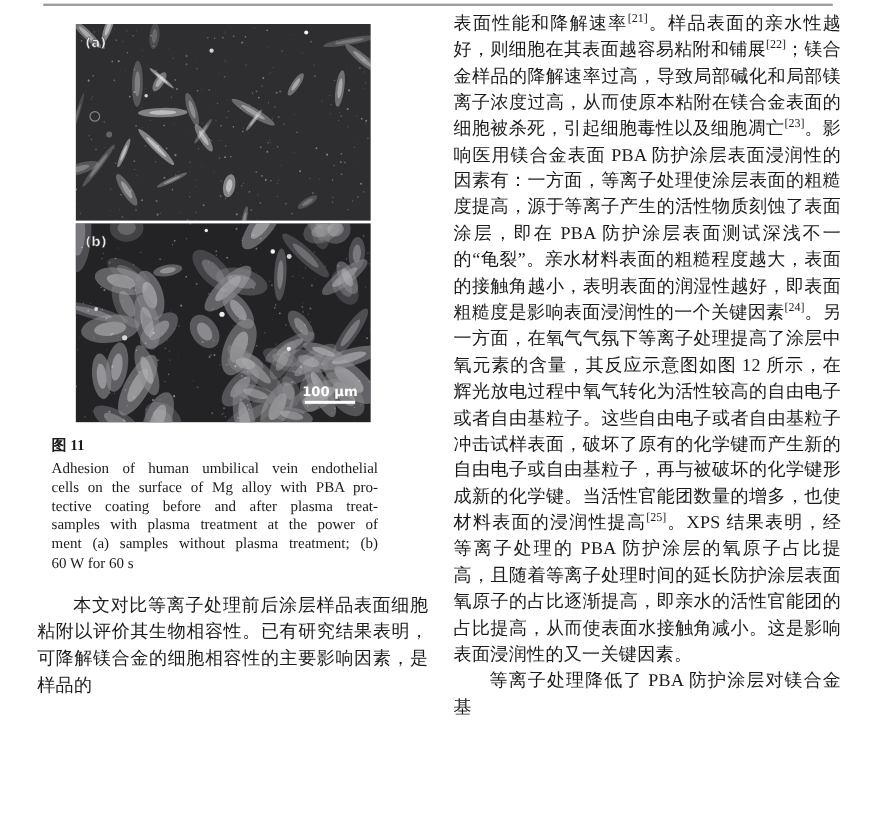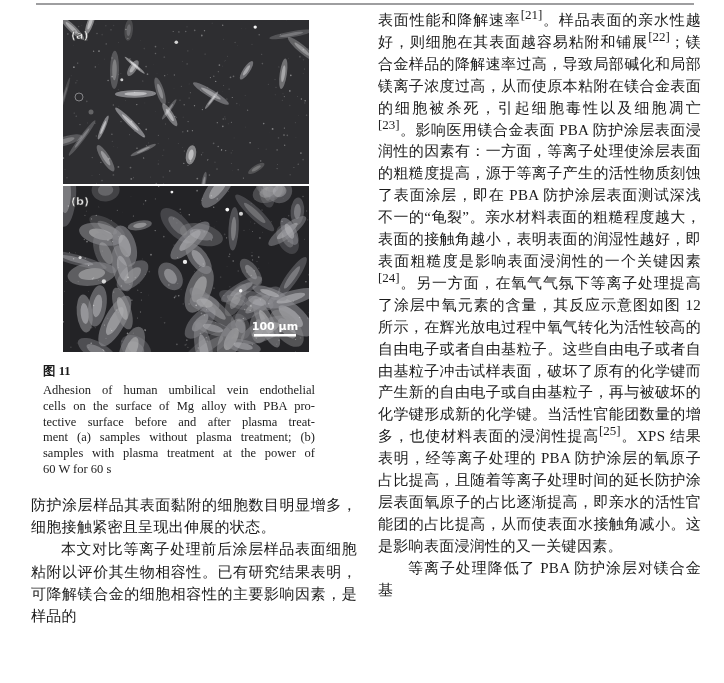--- a/index.html
+++ b/index.html
@@ -34,21 +34,21 @@
 
   .body-text{font-size:15px;line-height:22.3px;text-align:justify;letter-spacing:0.3px;}
   .col-left .body-text{margin-top:16px;}
   .para-ind{text-indent:2em;}
   .section-heading{font-size:16px;font-weight:bold;margin:15px 0 12px 0;letter-spacing:0.5px;}
 
   
   .col-right{position:absolute;left:378px;top:10px;width:323px;
     font-size:15px;line-height:21.9px;text-align:justify;letter-spacing:0.3px;}
 
-  sup{font-size:13px;line-height:0;vertical-align:super;letter-spacing:0;}
+  sup{font-size:10px;line-height:0;vertical-align:super;letter-spacing:0;}
 </style>
 </head>
 <body>
 
 <div class="top-rule"></div>
 
 <div class="col-left">
 
   <div class="figure">
     <svg width="246" height="164" viewBox="0 0 246 164">
@@ -889,30 +889,29 @@
   </div>
 
   <div class="caption">
     <div class="cap-row cap-zh">
       <span class="cap-label">图 11</span>
     </div>
     <div class="cap-row cap-en">
       <span class="cap-en-lines">
         <div>Adhesion of human umbilical vein endothelial</div>
         <div>cells on the surface of Mg alloy with PBA pro-</div>
-        <div>tective surface before and after plasma treat-</div>
+        <div>tective coating before and after plasma treat-</div>
+        <div>samples with plasma treatment at the power of</div>
         <div>ment (a) samples without plasma treatment; (b)</div>
-        <div>samples with plasma treatment at the power of</div>
         <div>60 W for 60 s</div>
       </span>
     </div>
   </div>
 
   <div class="body-text">
-    <div>防护涂层样品其表面黏附的细胞数目明显增多，细胞接触紧密且呈现出伸展的状态。</div>
     <div class="para-ind">本文对比等离子处理前后涂层样品表面细胞粘附以评价其生物相容性。已有研究结果表明，可降解镁合金的细胞相容性的主要影响因素，是样品的</div>
   </div>
 
 </div>
 
 <div class="col-right body-text">
   <div>表面性能和降解速率<sup>[21]</sup>。样品表面的亲水性越好，则细胞在其表面越容易粘附和铺展<sup>[22]</sup>；镁合金样品的降解速率过高，导致局部碱化和局部镁离子浓度过高，从而使原本粘附在镁合金表面的细胞被杀死，引起细胞毒性以及细胞凋亡<sup>[23]</sup>。影响医用镁合金表面 PBA 防护涂层表面浸润性的因素有：一方面，等离子处理使涂层表面的粗糙度提高，源于等离子产生的活性物质刻蚀了表面涂层，即在 PBA 防护涂层表面测试深浅不一的“龟裂”。亲水材料表面的粗糙程度越大，表面的接触角越小，表明表面的润湿性越好，即表面粗糙度是影响表面浸润性的一个关键因素<sup>[24]</sup>。另一方面，在氧气气氛下等离子处理提高了涂层中氧元素的含量，其反应示意图如图 12 所示，在辉光放电过程中氧气转化为活性较高的自由电子或者自由基粒子。这些自由电子或者自由基粒子冲击试样表面，破坏了原有的化学键而产生新的自由电子或自由基粒子，再与被破坏的化学键形成新的化学键。当活性官能团数量的增多，也使材料表面的浸润性提高<sup>[25]</sup>。XPS 结果表明，经等离子处理的 PBA 防护涂层的氧原子占比提高，且随着等离子处理时间的延长防护涂层表面氧原子的占比逐渐提高，即亲水的活性官能团的占比提高，从而使表面水接触角减小。这是影响表面浸润性的又一关键因素。</div>
   <div class="para-ind">等离子处理降低了 PBA 防护涂层对镁合金基</div>
 </div>
 

